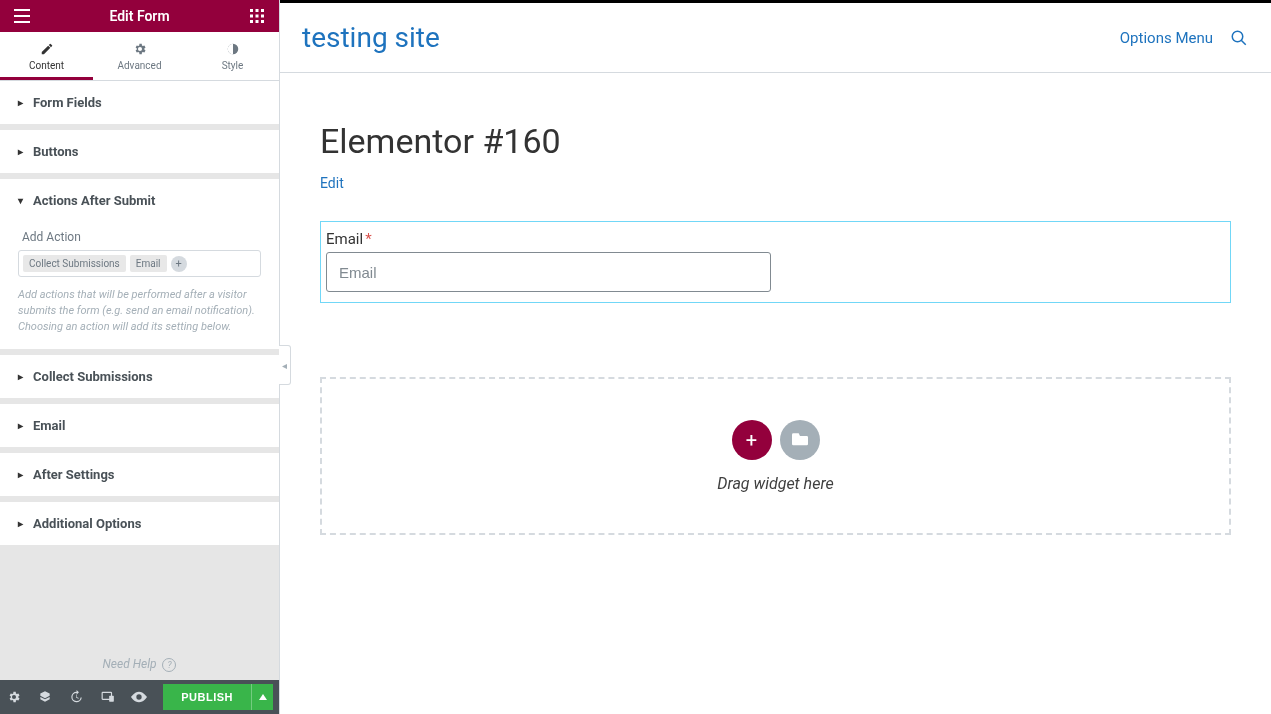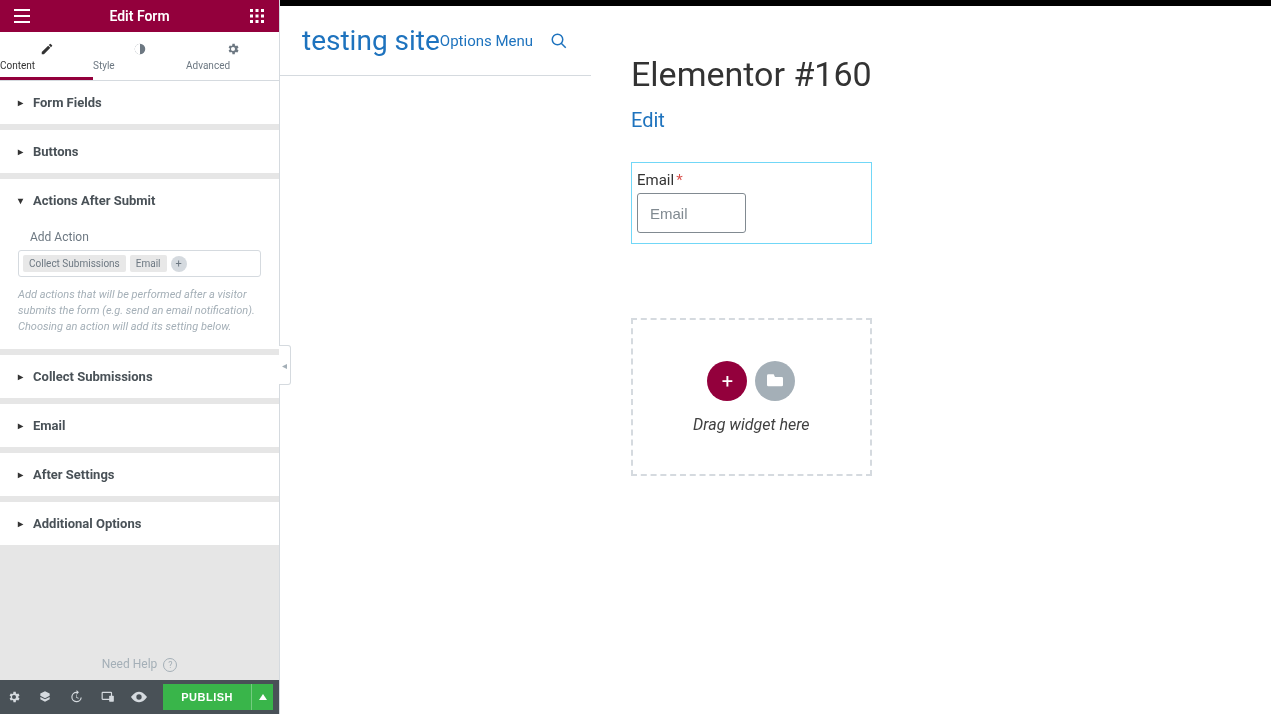--- a/index.html
+++ b/index.html
@@ -8,61 +8,61 @@
   .app { display: flex; height: 714px; }
 
   
   .panel { width: 280px; background: #e6e6e6; display: flex; flex-direction: column; border-right: 1px solid #d5dadf; position: relative; }
   .panel-header { background: #93003c; color: #fff; height: 32px; display: flex; align-items: center; justify-content: space-between; padding: 0 12px; font-size: 14px; font-weight: 600;}
   .panel-header .title { flex: 1; text-align: center; }
   .panel-header svg { fill: #fff; }
   .hamburger, .apps-btn { width: 20px; height: 20px; display: flex; align-items:center; justify-content:center; cursor:pointer; }
 
   .tabs { display: flex; background: #fff; border-bottom: 1px solid #d5dadf; }
-  .tab { flex: 1; padding: 10px 0 6px; font-size: 10px; color: #6d7882; cursor: pointer; }
+  .tab { flex: 1; text-align: center; padding: 10px 0 6px; font-size: 10px; color: #6d7882; cursor: pointer; }
   .tab.active { border-bottom: 3px solid #93003c; color:#333; background:#fff;}
   .tab svg { display:block; margin:0 auto 4px; fill:#6d7882; }
   .tab.active svg { fill:#333; }
 
   .panel-body { flex:1; overflow-y:auto; background:#e6e6e6; }
   .section { background:#fff; border-bottom: 6px solid #e6e6e6; }
   .section-header { padding: 14px 18px; font-size:13px; font-weight:700; color:#495157; display:flex; align-items:center; cursor:pointer; }
   .section-header .caret { margin-right: 10px; font-size: 10px; color:#333; }
   .section-content { padding: 0 18px 14px; }
 
-  .field-label { font-size: 12px; color:#6d7882; margin: 8px 12px 6px; display:block; }
+  .field-label { font-size: 12px; color:#6d7882; margin: 8px 4px 6px; display:block; }
   .tag-box { border:1px solid #d5dadf; border-radius:3px; padding:4px; display:flex; align-items:center; flex-wrap:wrap; gap:4px;}
   .tag { background:#e8e8e8; color:#6d7882; font-size:10px; padding:3px 6px; border-radius:2px; display:inline-flex; align-items:center; }
   .tag-add { width:16px; height:16px; border-radius:50%; background:#d5dadf; color:#6d7882; font-size:11px; display:inline-flex; align-items:center; justify-content:center; cursor:pointer;}
   .help-text { font-size:11px; font-style: italic; color:#a4afb7; margin-top:10px; line-height:1.45; }
 
-  .need-help { text-align:center; font-size:12px; color:#a4afb7; padding: 10px 0 8px; background:#e6e6e6;}
+  .need-help { text-align:center; font-size:12px; color:#a4afb7; padding: 10px 0 8px; background:#e6e6e6;font-style:italic;}
   .need-help .q { display:inline-flex; width:14px; height:14px; border:1px solid #a4afb7; border-radius:50%; font-size:9px; align-items:center; justify-content:center; margin-left:3px;}
 
   .bottom-bar { background:#495157; height:34px; display:flex; align-items:center; padding:0 6px; gap:16px;}
   .bottom-bar .bb-btn { width:28px; height:26px; display:flex; align-items:center; justify-content:center; cursor:pointer; }
   .bottom-bar .bb-btn svg { fill:#d5dadf; }
   .publish-group { display:flex; margin-left:auto; }
   .publish-btn { background:#39b54a; color:#fff; font-size:11px; font-weight:700; padding:0 18px; height:26px; border:none; cursor:pointer; letter-spacing:0.5px;}
   .publish-drop { background:#39b54a; border-left:1px solid rgba(255,255,255,0.3); width:22px; height:26px; display:flex; align-items:center; justify-content:center; cursor:pointer;}
   .publish-drop svg{ fill:#fff;}
 
   .collapse-handle { position:absolute; right:-12px; top:345px; width:12px; height:40px; background:#fff; border:1px solid #d5dadf; border-left:none; display:flex; align-items:center; justify-content:center; cursor:pointer; color:#a4afb7; font-size:10px; border-radius:0 3px 3px 0;}
 
   
-  .preview { flex:1; display:flex; flex-direction:row; border-top: 6px solid #000000; }
+  .preview { flex:1; display:flex; flex-direction:column; border-top: 3px solid #000000; }
   .site-header { height:70px; border-bottom:1px solid #d5dadf; display:flex; align-items:center; justify-content:space-between; padding:0 22px; }
   .site-title { font-size:28px; color:#1e73be; font-weight:400; }
   .site-menu { color:#1e73be; font-size:15px; display:flex; align-items:center; gap:16px;}
   .search-icon-right { width:20px; height:20px; display:flex; align-items:center; justify-content:center; }
   .search-icon-right svg { stroke:#1e73be; }
 
   .page-content { padding: 48px 40px; }
   .page-title { font-size: 34px; font-weight:400; color:#333; }
-  .edit-link { color:#1e73be; font-size:20px; margin-top: 14px; display:inline-block; cursor:pointer;}
+  .edit-link { color:#1e73be; font-size:14px; margin-top: 14px; display:inline-block; cursor:pointer;}
 
   .form-widget { border:1px solid #71d7f7; margin-top: 30px; padding: 8px 0 10px; display:flex; flex-wrap:wrap; }
   .form-col { width:50%; padding: 0 0; }
   .form-col:first-child { padding-right:5px; padding-left:0;}
   .form-col:last-child { padding-left:5px;}
   .flabel { font-size:15px; color:#333; display:block; margin-bottom:4px;}
   .flabel .req { color:#d9534f; margin-left:2px;}
   .finput { width:100%; height:40px; border:1px solid #818a91; border-radius:3px; padding:0 12px; font-size:15px; color:#333; background:#fff;}
   .finput::placeholder { color:#818a91; }
   .subscribe-btn { background:#61ce70; color:#fff; border:none; border-radius:3px; padding: 0 28px; height:42px; font-size:15px; font-weight:500; display:inline-flex; align-items:center; gap:8px; margin-top:10px; cursor:pointer;}
@@ -110,30 +110,30 @@
 
     <div class="tabs">
       <div class="tab active">
         <svg width="14" height="14" viewBox="0 0 24 24">
             <path d="M3 17.25V21h3.75l11-11-3.75-3.75-11 11zM20.7 7.05a1 1 0 0 0 0-1.4l-2.35-2.35a1 1 0 0 0-1.4 0L15.1 5.15l3.75 3.75 1.85-1.85z"></path>
           </svg>
         <span>Content</span>
       </div>
       <div class="tab">
         <svg width="14" height="14" viewBox="0 0 24 24">
+            <path d="M19.4 13a7.5 7.5 0 0 0 .1-1 7.5 7.5 0 0 0-.1-1l2.1-1.6-2-3.5-2.5 1a7.6 7.6 0 0 0-1.7-1L15 3h-4l-.3 2.9a7.6 7.6 0 0 0-1.7 1l-2.5-1-2 3.5L6.6 11a7.5 7.5 0 0 0-.1 1 7.5 7.5 0 0 0 .1 1l-2.1 1.6 2 3.5 2.5-1a7.6 7.6 0 0 0 1.7 1L11 21h4l.3-2.9a7.6 7.6 0 0 0 1.7-1l2.5 1 2-3.5zM12 15.5A3.5 3.5 0 1 1 15.5 12 3.5 3.5 0 0 1 12 15.5z"></path>
+          </svg>
+        <span>Advanced</span>
+      </div>
+      <div class="tab">
+        <svg width="14" height="14" viewBox="0 0 24 24">
             <circle cx="12" cy="12" r="9"></circle>
             <path d="M12 3a9 9 0 0 0 0 18z" fill="#fff"></path>
           </svg>
         <span>Style</span>
-      </div>
-      <div class="tab">
-        <svg width="14" height="14" viewBox="0 0 24 24">
-            <path d="M19.4 13a7.5 7.5 0 0 0 .1-1 7.5 7.5 0 0 0-.1-1l2.1-1.6-2-3.5-2.5 1a7.6 7.6 0 0 0-1.7-1L15 3h-4l-.3 2.9a7.6 7.6 0 0 0-1.7 1l-2.5-1-2 3.5L6.6 11a7.5 7.5 0 0 0-.1 1 7.5 7.5 0 0 0 .1 1l-2.1 1.6 2 3.5 2.5-1a7.6 7.6 0 0 0 1.7 1L11 21h4l.3-2.9a7.6 7.6 0 0 0 1.7-1l2.5 1 2-3.5zM12 15.5A3.5 3.5 0 1 1 15.5 12 3.5 3.5 0 0 1 12 15.5z"></path>
-          </svg>
-        <span>Advanced</span>
       </div>
     </div>
 
     <div class="panel-body">
       <div class="section">
         <div class="section-header">
           <span class="caret">▸</span>
           <span>Form Fields</span>
         </div>
       </div>

